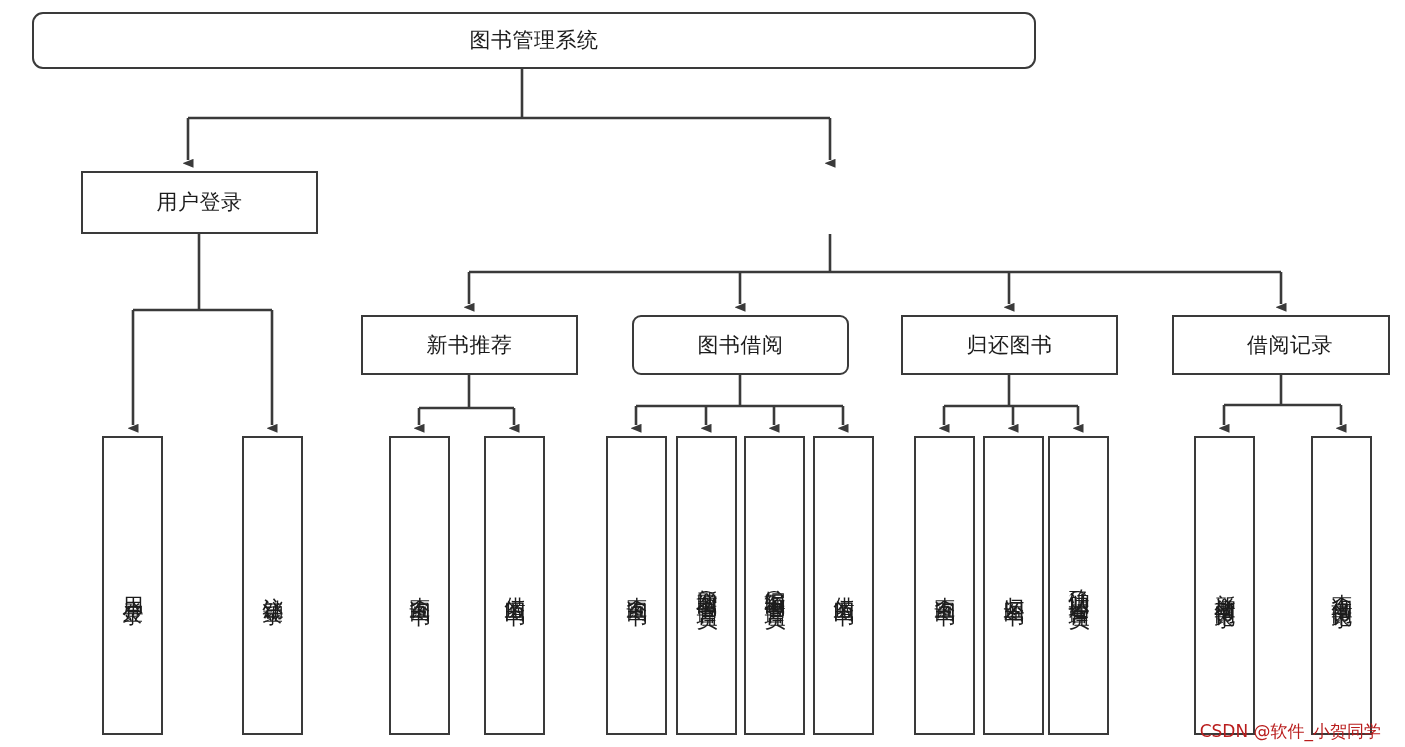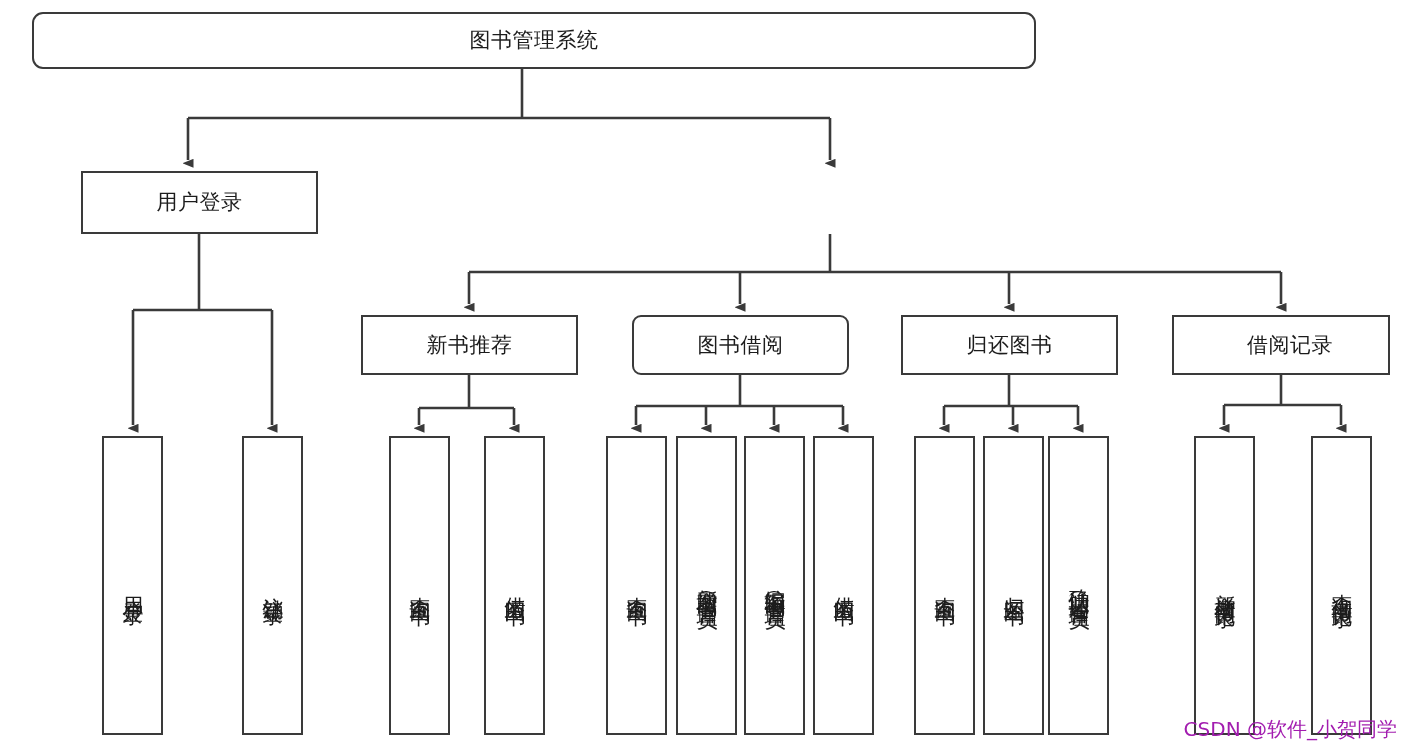--- a/index.html
+++ b/index.html
@@ -46,24 +46,24 @@
     writing-mode: horizontal-tb;
   }
   .node.vert .label {
     writing-mode: vertical-rl;
     text-orientation: upright;
     letter-spacing: 3px;
     line-height: 1;
   }
   #watermark {
     position: absolute;
-    right: 8px;
+    right: 24px;
     bottom: 4px;
-    font-size: 20px;
-    color: #a21caf;
+    font-size: 17px;
+    color: #b91c1c;
     z-index: 5;
     white-space: nowrap;
     font-family: "DejaVu Sans", "Liberation Sans", sans-serif;
   }
 </style>
 </head>
 <body>
 
 <div id="canvas">
 

